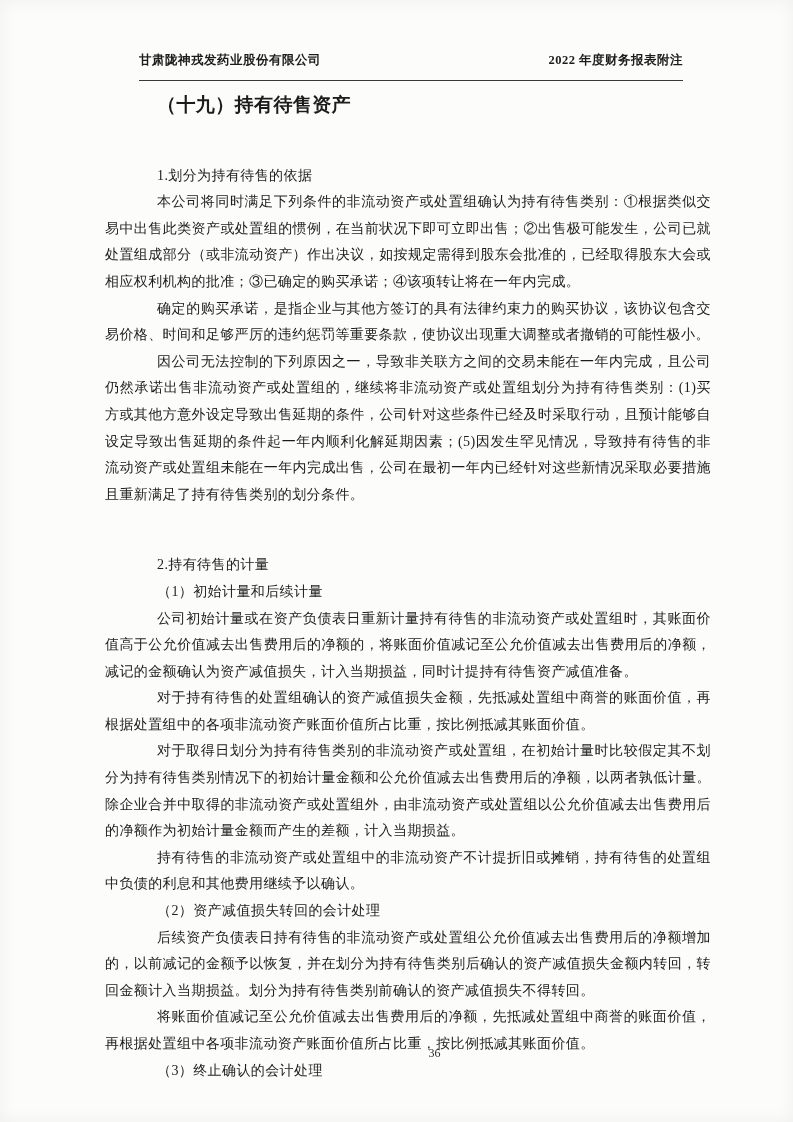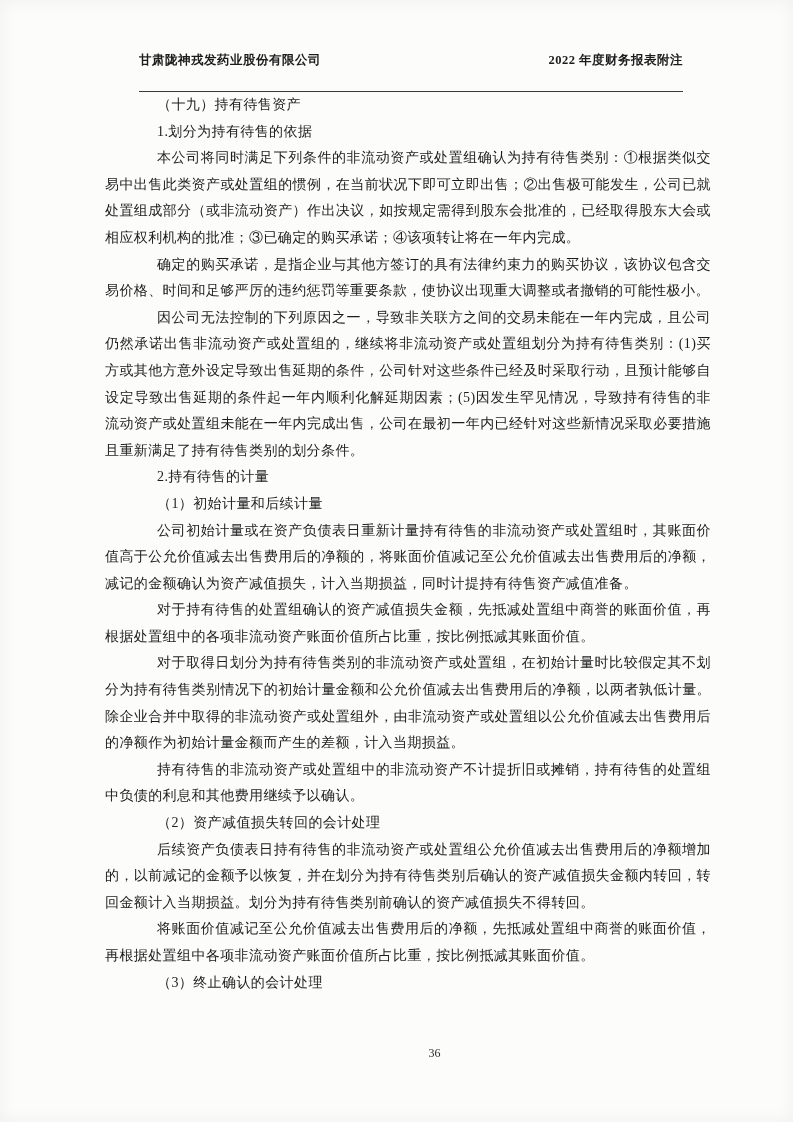--- a/index.html
+++ b/index.html
@@ -10,34 +10,34 @@
     background:#fcfcfb;
     font-family:"Liberation Serif","DejaVu Serif",serif;
     color:#1c1c1c;
     overflow:hidden;
     box-shadow:inset 0 0 18px rgba(0,0,0,0.05);
   }
   .header{
     position:absolute;top:52px;left:139px;right:110px;
     display:flex;justify-content:space-between;align-items:flex-end;
     font-size:12.5px;letter-spacing:0.5px;
-    padding-bottom:22px;
+    padding-bottom:11px;
     border-bottom:1.6px solid #3a3a3a;
   }
   .header .company{font-weight:600;}
   .header .report-title{font-weight:600;}
   .content{
     position:absolute;top:92px;left:105px;width:606px;
     font-size:14px;line-height:26.6px;
     text-align:justify;
     letter-spacing:0.4px;
   }
   .block{margin:0;text-indent:52px;}
-  .heading-1{font-weight:400;font-size:14px;}
-  .heading-2{font-weight:400;}
+  .heading-1{font-weight:700;font-size:19px;}
+  .heading-2{font-weight:400;margin-top:44px;}
   .heading-3{font-weight:400;}
   .footer{
     position:absolute;top:1046px;left:0;width:100%;
     text-align:center;font-size:12px;color:#2a2a2a;
   }
   .footer .num{position:relative;left:38px;}
 </style>
 </head>
 <body>
 

